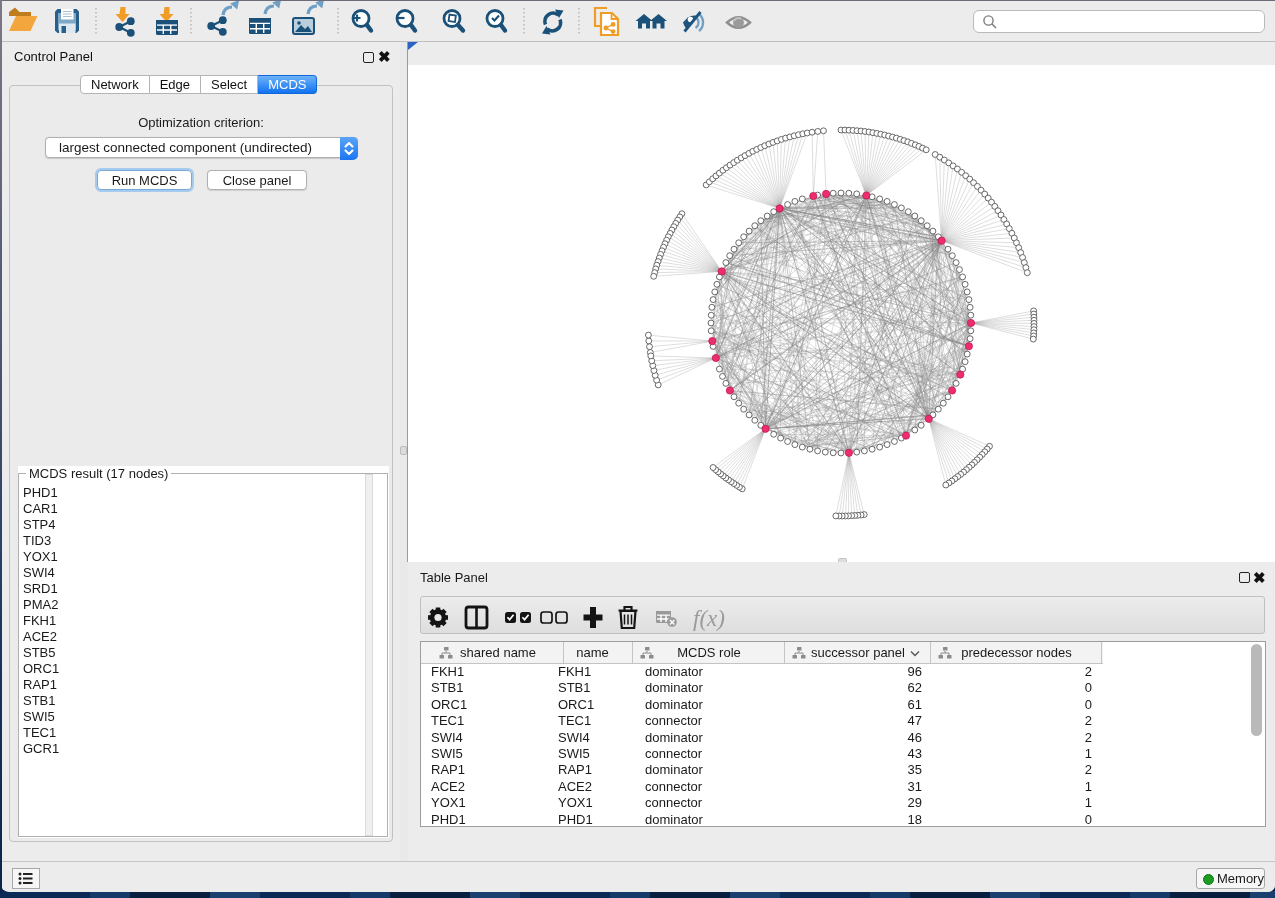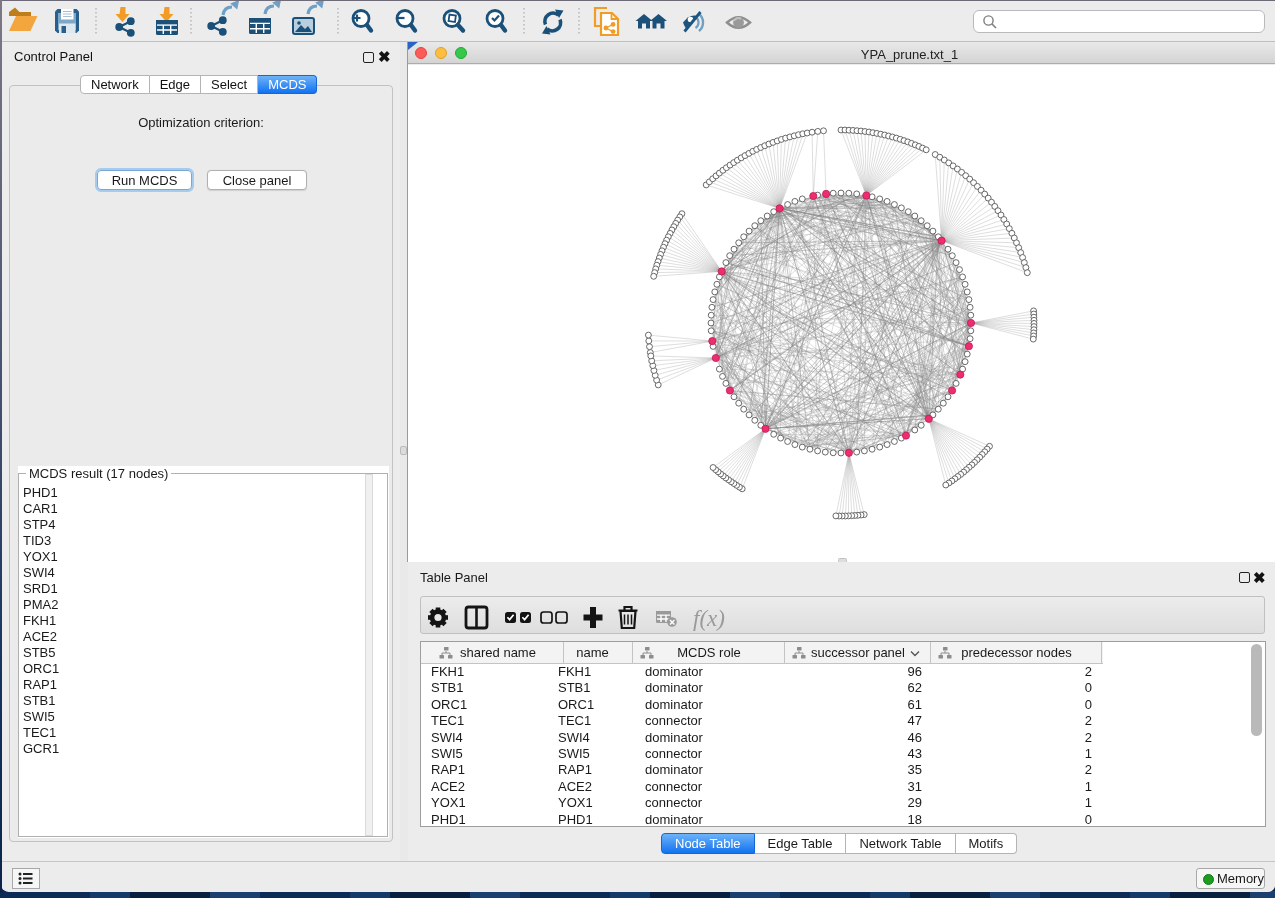--- a/index.html
+++ b/index.html
@@ -197,20 +197,29 @@
  <div class="abs wbtn" style="left:362px;top:51px"></div>
  <div class="abs xbtn" style="left:377px;top:47px">✖</div>
  <div class="abs" id="cppane"></div>
  <div class="abs" id="tabs">
    <div class="tab first">Network</div>
       <div class="tab">Edge</div>
       <div class="tab">Select</div>
       <div class="tab sel last">MCDS</div>
  </div>
  <div class="abs" id="optlabel">Optimization criterion:</div>
+ <div class="abs" id="dd">
+      <span class="txt">largest connected component (undirected)</span>
+   <span class="spin"><svg width="18" height="23" viewBox="0 0 18 23">
+          <g stroke="#fff" stroke-width="2.1" fill="none" stroke-linecap="round" stroke-linejoin="round">
+            <path d="M5.5 9.5L9 6l3.5 3.5"></path>
+            <path d="M5.5 13.5L9 17l3.5-3.5"></path>
+          </g>
+        </svg></span>
+    </div>
  <div class="abs btn" id="runbtn">Run MCDS</div>
  <div class="abs btn" id="closebtn">Close panel</div>
  <div class="abs" id="mcdsbox">
    <div class="leg"></div>
       <div class="legtx">MCDS result (17 nodes)</div>
    <div id="mcdslist">
 <div class="mitem">PHD1</div>
 <div class="mitem">CAR1</div>
 <div class="mitem">STP4</div>
 <div class="mitem">TID3</div>
@@ -229,26 +238,20 @@
 <div class="mitem">GCR1</div>
    </div>
    <div id="mscroll"></div>
  </div>
  <div class="abs" id="vdiv"></div>
  <div class="abs" id="vdivh"></div>
  <div class="abs" id="net">
       <svg width="10" height="8" style="position:absolute;left:0;top:0;z-index:5">
         <path d="M0 0h10L0 8z" fill="#2863c5"></path>
       </svg>
-   <div class="abs" id="nettitle">
-     <span class="tl" style="left:7px;background:#fc5b57;border:0.5px solid #e2463f"></span>
-     <span class="tl" style="left:27px;background:#fdbe41;border:0.5px solid #dfa023"></span>
-     <span class="tl" style="left:47px;background:#35c84b;border:0.5px solid #1eab34"></span>
-     <span class="t">YPA_prune.txt_1</span>
-   </div>
    <div class="abs" id="canvas"></div>
    <div class="abs" id="canvgrab"></div>
  </div>
 <svg width="868" height="497" style="position:absolute;left:407px;top:64px" xmlns="http://www.w3.org/2000/svg">
 <path d="M371.6 143.4L317.9 318.4M371.6 143.4L352.8 155.7M371.6 143.4L305.1 234.6M371.6 143.4L530.3 171.8M371.6 143.4L506.8 151.0M371.6 143.4L486.4 139.5M371.6 143.4L346.8 160.7M371.6 143.4L401.9 384.2M371.6 143.4L335.7 171.8M371.6 143.4L352.8 360.3M371.6 143.4L530.3 344.2M371.6 143.4L306.8 226.9M371.6 143.4L305.1 234.6M371.6 143.4L335.7 171.8M371.6 143.4L479.1 136.4M371.6 143.4L493.4 142.9M371.6 143.4L448.7 387.1M371.6 143.4L341.1 349.9M371.6 143.4L305.1 234.6M371.6 143.4L386.9 379.6M371.6 143.4L464.1 131.8M371.6 143.4L311.4 304.1M371.6 143.4L401.9 384.2M371.6 143.4L535.3 338.2M371.6 143.4L486.4 139.5M371.6 143.4L506.8 365.0M371.6 143.4L352.8 360.3M371.6 143.4L530.3 171.8M371.6 143.4L303.0 258.0M371.6 143.4L409.6 130.1M371.6 143.4L530.3 344.2M371.6 143.4L560.9 234.6M371.6 143.4L530.3 171.8M371.6 143.4L394.3 133.9M371.6 143.4L479.1 136.4M371.6 143.4L560.9 234.6M371.6 143.4L346.8 160.7M371.6 143.4L335.7 171.8M371.6 143.4L559.2 289.1M371.6 143.4L341.1 166.1M371.6 143.4L562.8 250.2M371.6 143.4L562.1 242.3M371.6 143.4L341.1 349.9M371.6 143.4L519.2 160.7M371.6 143.4L308.9 219.3M371.6 143.4L493.4 373.1M371.6 143.4L409.6 385.9M371.6 143.4L559.2 289.1M371.6 143.4L330.7 177.8M371.6 143.4L394.3 382.1M371.6 143.4L544.3 190.7M371.6 143.4L326.0 331.8M371.6 143.4L330.7 338.2M371.6 143.4L562.8 265.8M371.6 143.4L372.6 373.1M371.6 143.4L448.7 128.9M371.6 143.4L321.7 190.7M371.6 143.4L308.9 219.3M371.6 143.4L305.1 281.4M371.6 143.4L493.4 142.9M371.6 143.4L544.3 190.7M371.6 143.4L330.7 177.8M371.6 143.4L493.4 142.9M371.6 143.4L341.1 166.1M371.6 143.4L559.2 289.1M371.6 143.4L530.3 171.8M371.6 143.4L493.4 373.1M371.6 143.4L317.9 318.4M371.6 143.4L562.8 265.8M371.6 143.4L409.6 130.1M405.3 131.0L562.1 273.7M405.3 131.0L562.8 250.2M405.3 131.0L471.7 133.9M405.3 131.0L303.2 265.8M405.3 131.0L524.9 166.1M405.3 131.0L314.5 311.4M405.3 131.0L326.0 184.2M405.3 131.0L341.1 349.9M405.3 131.0L317.9 318.4M405.3 131.0L409.6 385.9M405.3 131.0L506.8 151.0M405.3 131.0L486.4 376.5M405.3 131.0L559.2 289.1M405.3 131.0L524.9 166.1M405.3 131.0L317.9 318.4M405.3 131.0L386.9 379.6M405.3 131.0L486.4 139.5M405.3 131.0L557.1 219.3M405.3 131.0L317.9 197.6M405.3 131.0L493.4 142.9M418.1 128.9L306.8 226.9M418.1 128.9L554.6 211.9M418.1 128.9L548.1 318.4M418.1 128.9L524.9 166.1M418.1 128.9L321.7 190.7M418.1 128.9L479.1 136.4M418.1 128.9L379.6 376.5M418.1 128.9L554.6 211.9M418.1 128.9L479.1 136.4M418.1 128.9L311.4 304.1M418.1 128.9L456.4 385.9M418.1 128.9L554.6 304.1M418.1 128.9L314.5 311.4M418.1 128.9L493.4 373.1M418.1 128.9L386.9 136.4M418.1 128.9L519.2 160.7M418.1 128.9L379.6 139.5M418.1 128.9L506.8 151.0M418.1 128.9L386.9 379.6M418.1 128.9L409.6 385.9M418.1 128.9L519.2 160.7M418.1 128.9L365.7 369.3M458.3 130.5L530.3 344.2M458.3 130.5L365.7 369.3M458.3 130.5L548.1 318.4M458.3 130.5L562.8 265.8M458.3 130.5L486.4 139.5M458.3 130.5L379.6 139.5M458.3 130.5L433.0 388.0M458.3 130.5L456.4 385.9M458.3 130.5L335.7 171.8M458.3 130.5L311.4 211.9M458.3 130.5L352.8 155.7M458.3 130.5L394.3 133.9M458.3 130.5L326.0 331.8M458.3 130.5L409.6 130.1M458.3 130.5L530.3 344.2M458.3 130.5L346.8 355.3M458.3 130.5L321.7 190.7M458.3 130.5L557.1 296.7M458.3 130.5L559.2 289.1M458.3 130.5L346.8 355.3M458.3 130.5L486.4 376.5M458.3 130.5L417.3 387.1M458.3 130.5L513.2 155.7M458.3 130.5L394.3 382.1M458.3 130.5L303.2 250.2M458.3 130.5L352.8 155.7M458.3 130.5L409.6 385.9M458.3 130.5L524.9 166.1M458.3 130.5L314.5 311.4M458.3 130.5L560.9 234.6M458.3 130.5L352.8 155.7M458.3 130.5L544.3 190.7M458.3 130.5L524.9 349.9M458.3 130.5L409.6 130.1M458.3 130.5L493.4 373.1M458.3 130.5L303.0 258.0M458.3 130.5L519.2 160.7M458.3 130.5L448.7 387.1M458.3 130.5L448.7 387.1M458.3 130.5L346.8 160.7M458.3 130.5L326.0 331.8M458.3 130.5L548.1 197.6M458.3 130.5L317.9 318.4M533.6 175.7L448.7 387.1M533.6 175.7L341.1 349.9M533.6 175.7L464.1 131.8M533.6 175.7L394.3 133.9M533.6 175.7L562.1 273.7M533.6 175.7L409.6 130.1M533.6 175.7L401.9 384.2M533.6 175.7L417.3 387.1M533.6 175.7L303.0 258.0M533.6 175.7L346.8 355.3M533.6 175.7L557.1 219.3M533.6 175.7L464.1 384.2M533.6 175.7L303.9 242.3M533.6 175.7L352.8 155.7M533.6 175.7L562.8 265.8M533.6 175.7L551.5 204.6M533.6 175.7L500.3 146.7M533.6 175.7L317.9 197.6M533.6 175.7L500.3 146.7M533.6 175.7L379.6 376.5M533.6 175.7L330.7 177.8M533.6 175.7L330.7 177.8M533.6 175.7L464.1 384.2M533.6 175.7L321.7 190.7M533.6 175.7L409.6 385.9M533.6 175.7L365.7 146.7M533.6 175.7L365.7 146.7M533.6 175.7L305.1 281.4M533.6 175.7L479.1 379.6M533.6 175.7L394.3 382.1M533.6 175.7L425.2 128.2M533.6 175.7L417.3 387.1M533.6 175.7L341.1 349.9M533.6 175.7L530.3 344.2M533.6 175.7L479.1 136.4M533.6 175.7L401.9 384.2M533.6 175.7L464.1 131.8M533.6 175.7L551.5 204.6M533.6 175.7L548.1 318.4M533.6 175.7L303.2 265.8M533.6 175.7L311.4 304.1M533.6 175.7L562.1 273.7M533.6 175.7L513.2 360.3M533.6 175.7L425.2 387.8M533.6 175.7L506.8 365.0M533.6 175.7L359.2 151.0M533.6 175.7L506.8 151.0M533.6 175.7L486.4 139.5M533.6 175.7L321.7 190.7M533.6 175.7L560.9 234.6M533.6 175.7L303.9 242.3M533.6 175.7L352.8 360.3M533.6 175.7L394.3 382.1M533.6 175.7L493.4 142.9M533.6 175.7L352.8 360.3M533.6 175.7L486.4 139.5M533.6 175.7L303.0 258.0M533.6 175.7L326.0 184.2M533.6 175.7L326.0 331.8M313.7 206.4L493.4 142.9M313.7 206.4L559.2 226.9M313.7 206.4L326.0 184.2M313.7 206.4L433.0 388.0M313.7 206.4L500.3 146.7M313.7 206.4L530.3 171.8M313.7 206.4L303.2 265.8M313.7 206.4L464.1 384.2M313.7 206.4L479.1 136.4M313.7 206.4L401.9 384.2M313.7 206.4L365.7 146.7M313.7 206.4L372.6 373.1M313.7 206.4L372.6 373.1M313.7 206.4L479.1 379.6M313.7 206.4L506.8 151.0M313.7 206.4L479.1 379.6M313.7 206.4L540.0 331.8M313.7 206.4L448.7 128.9M313.7 206.4L341.1 166.1M313.7 206.4L341.1 166.1M313.7 206.4L305.1 281.4M313.7 206.4L524.9 349.9M313.7 206.4L562.8 250.2M313.7 206.4L530.3 344.2M313.7 206.4L540.0 331.8M313.7 206.4L486.4 376.5M313.7 206.4L311.4 304.1M313.7 206.4L314.5 311.4M313.7 206.4L341.1 166.1M313.7 206.4L548.1 318.4M313.7 206.4L560.9 234.6M313.7 206.4L346.8 160.7M313.7 206.4L506.8 151.0M313.7 206.4L448.7 128.9M313.7 206.4L448.7 128.9M313.7 206.4L409.6 385.9M313.7 206.4L506.8 365.0M313.7 206.4L379.6 139.5M313.7 206.4L530.3 344.2M563.0 258.0L440.8 128.2M563.0 258.0L530.3 171.8M563.0 258.0L486.4 376.5M563.0 258.0L506.8 151.0M563.0 258.0L326.0 184.2M563.0 258.0L513.2 360.3M563.0 258.0L394.3 382.1M563.0 258.0L341.1 166.1M563.0 258.0L311.4 211.9M563.0 258.0L311.4 304.1M563.0 258.0L401.9 384.2M563.0 258.0L303.2 250.2M563.0 258.0L335.7 171.8M563.0 258.0L500.3 146.7M563.0 258.0L425.2 128.2M563.0 258.0L540.0 331.8M563.0 258.0L464.1 384.2M563.0 258.0L471.7 382.1M563.0 258.0L479.1 136.4M563.0 258.0L548.1 318.4M563.0 258.0L317.9 197.6M563.0 258.0L425.2 128.2M563.0 258.0L559.2 289.1M563.0 258.0L303.0 258.0M563.0 258.0L557.1 296.7M563.0 258.0L519.2 160.7M563.0 258.0L493.4 373.1M563.0 258.0L540.0 184.2M563.0 258.0L530.3 344.2M563.0 258.0L386.9 379.6M563.0 258.0L305.1 281.4M563.0 258.0L464.1 384.2M563.0 258.0L394.3 133.9M563.0 258.0L448.7 128.9M563.0 258.0L544.3 190.7M563.0 258.0L479.1 136.4M563.0 258.0L317.9 197.6M563.0 258.0L365.7 369.3M560.9 281.2L401.9 384.2M560.9 281.2L317.9 197.6M560.9 281.2L554.6 211.9M560.9 281.2L317.9 197.6M560.9 281.2L311.4 211.9M560.9 281.2L365.7 369.3M560.9 281.2L471.7 382.1M560.9 281.2L448.7 387.1M560.9 281.2L417.3 387.1M560.9 281.2L409.6 130.1M560.9 281.2L317.9 197.6M560.9 281.2L433.0 388.0M560.9 281.2L330.7 177.8M560.9 281.2L440.8 128.2M560.9 281.2L321.7 190.7M560.9 281.2L346.8 355.3M560.9 281.2L321.7 190.7M560.9 281.2L500.3 146.7M560.9 281.2L548.1 318.4M560.9 281.2L359.2 151.0M560.9 281.2L379.6 376.5M560.9 281.2L506.8 151.0M304.3 276.1L365.7 369.3M304.3 276.1L346.8 355.3M304.3 276.1L308.9 219.3M304.3 276.1L330.7 338.2M304.3 276.1L330.7 177.8M304.3 276.1L535.3 338.2M304.3 276.1L365.7 369.3M304.3 276.1L379.6 376.5M304.3 276.1L425.2 387.8M304.3 276.1L554.6 211.9M304.3 276.1L519.2 160.7M304.3 276.1L471.7 133.9M304.3 276.1L554.6 211.9M304.3 276.1L500.3 146.7M304.3 276.1L519.2 160.7M304.3 276.1L554.6 304.1M304.3 276.1L365.7 146.7M307.8 293.0L548.1 197.6M307.8 293.0L493.4 373.1M307.8 293.0L554.6 211.9M307.8 293.0L326.0 184.2M307.8 293.0L303.2 250.2M307.8 293.0L493.4 373.1M307.8 293.0L330.7 338.2M307.8 293.0L379.6 376.5M307.8 293.0L341.1 166.1M307.8 293.0L326.0 184.2M307.8 293.0L409.6 385.9M307.8 293.0L479.1 136.4M307.8 293.0L448.7 387.1M307.8 293.0L519.2 160.7M307.8 293.0L365.7 146.7M307.8 293.0L562.1 242.3M307.8 293.0L321.7 190.7M307.8 293.0L506.8 151.0M307.8 293.0L562.1 273.7M307.8 293.0L540.0 184.2M307.8 293.0L409.6 130.1M307.8 293.0L513.2 360.3M307.8 293.0L401.9 384.2M307.8 293.0L548.1 197.6M307.8 293.0L335.7 344.2M552.3 309.6L311.4 304.1M552.3 309.6L417.3 387.1M552.3 309.6L303.2 250.2M552.3 309.6L303.2 265.8M552.3 309.6L394.3 382.1M552.3 309.6L548.1 197.6M552.3 309.6L305.1 281.4M552.3 309.6L346.8 160.7M552.3 309.6L379.6 139.5M552.3 309.6L519.2 160.7M552.3 309.6L352.8 155.7M552.3 309.6L346.8 160.7M552.3 309.6L394.3 382.1M552.3 309.6L394.3 133.9M552.3 309.6L524.9 166.1M552.3 309.6L540.0 184.2M552.3 309.6L341.1 349.9M552.3 309.6L471.7 133.9M552.3 309.6L560.9 234.6M552.3 309.6L471.7 133.9M552.3 309.6L317.9 318.4M552.3 309.6L519.2 160.7M321.9 325.5L448.7 387.1M321.9 325.5L464.1 384.2M321.9 325.5L513.2 155.7M321.9 325.5L311.4 211.9M321.9 325.5L335.7 171.8M321.9 325.5L530.3 344.2M321.9 325.5L530.3 171.8M321.9 325.5L308.9 219.3M321.9 325.5L303.0 258.0M321.9 325.5L559.2 226.9M321.9 325.5L365.7 146.7M321.9 325.5L519.2 160.7M321.9 325.5L409.6 130.1M321.9 325.5L513.2 360.3M321.9 325.5L394.3 382.1M321.9 325.5L530.3 344.2M321.9 325.5L386.9 379.6M321.9 325.5L303.2 250.2M544.1 325.5L352.8 155.7M544.1 325.5L326.0 184.2M544.1 325.5L394.3 133.9M544.1 325.5L401.9 384.2M544.1 325.5L306.8 226.9M544.1 325.5L562.1 273.7M544.1 325.5L365.7 369.3M544.1 325.5L394.3 382.1M544.1 325.5L386.9 136.4M544.1 325.5L524.9 349.9M544.1 325.5L365.7 146.7M544.1 325.5L308.9 219.3M544.1 325.5L551.5 204.6M544.1 325.5L562.8 265.8M544.1 325.5L308.9 219.3M544.1 325.5L562.8 250.2M544.1 325.5L471.7 133.9M544.1 325.5L506.8 151.0M544.1 325.5L303.2 265.8M544.1 325.5L346.8 160.7M544.1 325.5L562.8 250.2M544.1 325.5L386.9 379.6M520.8 353.8L540.0 331.8M520.8 353.8L330.7 338.2M520.8 353.8L394.3 133.9M520.8 353.8L500.3 146.7M520.8 353.8L409.6 130.1M520.8 353.8L433.0 128.0M520.8 353.8L540.0 331.8M520.8 353.8L305.1 234.6M520.8 353.8L433.0 128.0M520.8 353.8L559.2 226.9M520.8 353.8L540.0 331.8M520.8 353.8L303.2 265.8M520.8 353.8L506.8 151.0M520.8 353.8L524.9 166.1M520.8 353.8L409.6 130.1M520.8 353.8L346.8 160.7M520.8 353.8L559.2 289.1M520.8 353.8L306.8 226.9M520.8 353.8L479.1 379.6M520.8 353.8L486.4 139.5M520.8 353.8L464.1 131.8M520.8 353.8L493.4 373.1M520.8 353.8L562.1 242.3M520.8 353.8L551.5 204.6M520.8 353.8L493.4 142.9M520.8 353.8L486.4 139.5M520.8 353.8L305.1 234.6M520.8 353.8L305.1 281.4M520.8 353.8L448.7 128.9M520.8 353.8L548.1 318.4M520.8 353.8L559.2 226.9M520.8 353.8L530.3 171.8M520.8 353.8L321.7 190.7M520.8 353.8L530.3 171.8M357.5 363.8L562.1 242.3M357.5 363.8L314.5 311.4M357.5 363.8L433.0 388.0M357.5 363.8L548.1 318.4M357.5 363.8L409.6 385.9M357.5 363.8L559.2 226.9M357.5 363.8L305.1 234.6M357.5 363.8L352.8 155.7M357.5 363.8L519.2 160.7M357.5 363.8L433.0 128.0M357.5 363.8L519.2 160.7M357.5 363.8L306.8 226.9M357.5 363.8L346.8 160.7M357.5 363.8L524.9 349.9M357.5 363.8L562.1 242.3M357.5 363.8L554.6 211.9M357.5 363.8L524.9 349.9M357.5 363.8L341.1 349.9M357.5 363.8L433.0 388.0M357.5 363.8L352.8 155.7M357.5 363.8L557.1 296.7M357.5 363.8L448.7 128.9M357.5 363.8L513.2 155.7M357.5 363.8L308.9 219.3M357.5 363.8L524.9 349.9M357.5 363.8L303.0 258.0M357.5 363.8L425.2 387.8M357.5 363.8L409.6 385.9M357.5 363.8L303.2 265.8M357.5 363.8L464.1 131.8M357.5 363.8L562.8 265.8M357.5 363.8L524.9 349.9M357.5 363.8L321.7 190.7M357.5 363.8L303.2 265.8M357.5 363.8L559.2 226.9M357.5 363.8L330.7 338.2M357.5 363.8L554.6 211.9M357.5 363.8L305.1 281.4M357.5 363.8L359.2 151.0M357.5 363.8L548.1 197.6M357.5 363.8L448.7 387.1M498.0 370.6L551.5 204.6M498.0 370.6L303.2 265.8M498.0 370.6L540.0 331.8M498.0 370.6L557.1 219.3M498.0 370.6L548.1 318.4M498.0 370.6L544.3 190.7M498.0 370.6L394.3 382.1M498.0 370.6L365.7 146.7M498.0 370.6L448.7 128.9M498.0 370.6L535.3 338.2M498.0 370.6L303.2 265.8M498.0 370.6L559.2 289.1M498.0 370.6L433.0 128.0M498.0 370.6L335.7 344.2M498.0 370.6L379.6 376.5M498.0 370.6L548.1 197.6M498.0 370.6L548.1 318.4M498.0 370.6L394.3 382.1M498.0 370.6L303.0 258.0M498.0 370.6L548.1 197.6M498.0 370.6L540.0 184.2M498.0 370.6L471.7 133.9M498.0 370.6L524.9 349.9M498.0 370.6L365.7 369.3M498.0 370.6L341.1 349.9M498.0 370.6L311.4 304.1M498.0 370.6L557.1 219.3M440.9 387.8L513.2 360.3M440.9 387.8L513.2 360.3M440.9 387.8L479.1 136.4M440.9 387.8L479.1 379.6M440.9 387.8L425.2 128.2M440.9 387.8L305.1 281.4M440.9 387.8L330.7 177.8M440.9 387.8L540.0 184.2M440.9 387.8L305.1 281.4M440.9 387.8L317.9 318.4M440.9 387.8L330.7 338.2M440.9 387.8L559.2 226.9M440.9 387.8L335.7 171.8M440.9 387.8L500.3 146.7M440.9 387.8L551.5 204.6M440.9 387.8L486.4 139.5M440.9 387.8L464.1 131.8M440.9 387.8L386.9 136.4M440.9 387.8L305.1 234.6M440.9 387.8L308.9 219.3M440.9 387.8L506.8 151.0M440.9 387.8L479.1 379.6M440.9 387.8L335.7 344.2M440.9 387.8L326.0 184.2M440.9 387.8L493.4 373.1M440.9 387.8L535.3 338.2M440.9 387.8L326.0 331.8M440.9 387.8L372.6 373.1M440.9 387.8L448.7 128.9M440.9 387.8L557.1 296.7M440.9 387.8L548.1 318.4M440.9 387.8L506.8 151.0M440.9 387.8L386.9 136.4M440.9 387.8L311.4 304.1M440.9 387.8L303.0 258.0M346.8 160.7L530.3 344.2M486.4 139.5L433.0 128.0M425.2 387.8L486.4 376.5M311.4 211.9L386.9 379.6M506.8 151.0L359.2 151.0M493.4 373.1L379.6 139.5M486.4 376.5L303.2 265.8M346.8 355.3L554.6 211.9M513.2 360.3L335.7 344.2M448.7 387.1L530.3 344.2M394.3 382.1L506.8 365.0M409.6 130.1L479.1 379.6M506.8 365.0L519.2 160.7M506.8 151.0L317.9 318.4M530.3 171.8L425.2 387.8M464.1 384.2L326.0 331.8M500.3 146.7L530.3 171.8M513.2 360.3L326.0 184.2M540.0 184.2L500.3 146.7M524.9 166.1L559.2 226.9M554.6 211.9L401.9 384.2M330.7 177.8L379.6 139.5M394.3 133.9L493.4 142.9M557.1 296.7L394.3 133.9M479.1 136.4L321.7 190.7M559.2 226.9L401.9 384.2M486.4 376.5L535.3 338.2M317.9 197.6L471.7 133.9M535.3 338.2L557.1 296.7M365.7 369.3L303.9 242.3M372.6 373.1L559.2 289.1M471.7 382.1L303.0 258.0M562.8 250.2L548.1 197.6M557.1 296.7L535.3 338.2M341.1 349.9L486.4 139.5M464.1 384.2L486.4 139.5M524.9 166.1L524.9 349.9M464.1 384.2L305.1 234.6M557.1 296.7L560.9 234.6M303.2 265.8L548.1 318.4M425.2 128.2L486.4 376.5M365.7 146.7L330.7 338.2M409.6 385.9L305.1 234.6M554.6 304.1L352.8 360.3M379.6 376.5L305.1 281.4M305.1 234.6L330.7 177.8M314.5 311.4L530.3 344.2M379.6 139.5L486.4 376.5M440.8 128.2L311.4 211.9M519.2 160.7L559.2 289.1M557.1 219.3L479.1 136.4M493.4 373.1L557.1 219.3M560.9 234.6L559.2 289.1M530.3 171.8L535.3 338.2M513.2 155.7L330.7 177.8M479.1 379.6L303.9 242.3M401.9 384.2L311.4 211.9" stroke="#8d8d8d" stroke-width="0.7" opacity="0.4" fill="none"></path>
 <path d="M371.6 143.4L533.6 175.7M371.6 143.4L563.0 258.0M371.6 143.4L520.8 353.8M371.6 143.4L357.5 363.8M371.6 143.4L440.9 387.8M458.3 130.5L357.5 363.8M533.6 175.7L357.5 363.8M533.6 175.7L440.9 387.8M313.7 206.4L520.8 353.8M313.7 206.4L440.9 387.8M563.0 258.0L357.5 363.8M371.6 143.4L313.7 206.4M458.3 130.5L520.8 353.8M533.6 175.7L307.8 293.0M520.8 353.8L357.5 363.8M371.6 143.4L307.8 293.0M313.7 206.4L560.9 281.2M418.1 128.9L520.8 353.8M405.3 131.0L498.0 370.6M533.6 175.7L321.9 325.5" stroke="#777" stroke-width="1.1" opacity="0.5" fill="none"></path>
 <path d="M371.6 143.4L298.2 119.9M371.6 143.4L301.4 116.8M371.6 143.4L304.7 113.8M371.6 143.4L308.0 110.9M371.6 143.4L311.4 108.1M371.6 143.4L314.9 105.3M371.6 143.4L318.4 102.7M371.6 143.4L322.0 100.1M371.6 143.4L325.7 97.6M371.6 143.4L329.4 95.2M371.6 143.4L333.2 92.8M371.6 143.4L337.0 90.6M371.6 143.4L340.9 88.4M371.6 143.4L344.8 86.3M371.6 143.4L348.7 84.4M371.6 143.4L352.8 82.5M371.6 143.4L356.8 80.7M371.6 143.4L360.9 79.0M371.6 143.4L365.0 77.4M371.6 143.4L369.2 75.9M371.6 143.4L373.4 74.4M371.6 143.4L377.6 73.1M371.6 143.4L381.9 71.9M371.6 143.4L386.2 70.8M371.6 143.4L390.5 69.7M371.6 143.4L394.8 68.8M371.6 143.4L399.2 68.0M405.3 131.0L404.1 67.2M405.3 131.0L409.8 66.4M418.1 128.9L415.5 65.8M458.3 130.5L433.0 65.0M458.3 130.5L437.0 65.0M458.3 130.5L441.0 65.2M458.3 130.5L445.0 65.4M458.3 130.5L449.0 65.7M458.3 130.5L453.0 66.0M458.3 130.5L457.0 66.5M458.3 130.5L461.0 67.0M458.3 130.5L464.9 67.7M458.3 130.5L468.9 68.4M458.3 130.5L472.8 69.2M458.3 130.5L476.7 70.0M458.3 130.5L480.6 71.0M458.3 130.5L484.5 72.0M458.3 130.5L488.4 73.1M458.3 130.5L492.2 74.3M458.3 130.5L496.0 75.6M458.3 130.5L499.8 76.9M458.3 130.5L503.5 78.4M458.3 130.5L507.3 79.9M458.3 130.5L510.9 81.4M458.3 130.5L514.6 83.1M458.3 130.5L518.2 84.8M533.6 175.7L527.2 89.5M533.6 175.7L531.8 92.2M533.6 175.7L536.3 95.0M533.6 175.7L540.7 97.9M533.6 175.7L545.1 100.9M533.6 175.7L549.4 104.0M533.6 175.7L553.6 107.3M533.6 175.7L557.7 110.7M533.6 175.7L561.7 114.1M533.6 175.7L565.6 117.7M533.6 175.7L569.4 121.4M533.6 175.7L573.1 125.2M533.6 175.7L576.7 129.1M533.6 175.7L580.2 133.1M533.6 175.7L583.5 137.2M533.6 175.7L586.8 141.4M533.6 175.7L590.0 145.7M533.6 175.7L593.0 150.0M533.6 175.7L595.9 154.5M533.6 175.7L598.7 159.0M533.6 175.7L601.3 163.6M533.6 175.7L603.9 168.3M533.6 175.7L606.3 173.0M533.6 175.7L608.5 177.8M533.6 175.7L610.7 182.7M533.6 175.7L612.7 187.6M533.6 175.7L614.6 192.5M533.6 175.7L616.3 197.6M533.6 175.7L617.9 202.6M533.6 175.7L619.3 207.7M313.7 206.4L273.9 148.7M313.7 206.4L271.8 151.9M313.7 206.4L269.7 155.1M313.7 206.4L267.7 158.4M313.7 206.4L265.8 161.7M313.7 206.4L263.9 165.0M313.7 206.4L262.1 168.4M313.7 206.4L260.3 171.8M313.7 206.4L258.6 175.2M313.7 206.4L257.0 178.7M313.7 206.4L255.5 182.2M313.7 206.4L254.0 185.8M313.7 206.4L252.6 189.4M313.7 206.4L251.3 193.0M313.7 206.4L250.0 196.6M313.7 206.4L248.8 200.2M313.7 206.4L247.7 203.9M313.7 206.4L246.7 207.6M313.7 206.4L245.7 211.3M563.0 258.0L625.6 245.9M563.0 258.0L625.8 249.0M563.0 258.0L625.9 252.2M563.0 258.0L626.0 255.3M563.0 258.0L626.0 258.4M563.0 258.0L626.0 261.6M563.0 258.0L625.9 264.7M563.0 258.0L625.7 267.9M563.0 258.0L625.6 271.0M563.0 258.0L625.3 274.1M304.3 276.1L242.3 287.5M304.3 276.1L241.5 281.7M304.3 276.1L240.8 275.9M304.3 276.1L240.4 270.1M307.8 293.0L250.2 319.9M307.8 293.0L248.6 315.1M307.8 293.0L247.2 310.3M307.8 293.0L245.9 305.5M307.8 293.0L244.8 300.6M307.8 293.0L243.7 295.8M307.8 293.0L242.8 290.9M520.8 353.8L581.5 381.3M520.8 353.8L579.1 384.1M520.8 353.8L576.7 386.8M520.8 353.8L574.2 389.5M520.8 353.8L571.7 392.2M520.8 353.8L569.1 394.8M520.8 353.8L566.5 397.4M520.8 353.8L563.9 399.9M520.8 353.8L561.1 402.3M520.8 353.8L558.4 404.7M520.8 353.8L555.6 407.1M520.8 353.8L552.7 409.4M520.8 353.8L549.8 411.6M520.8 353.8L546.9 413.8M520.8 353.8L543.9 416.0M520.8 353.8L540.9 418.0M520.8 353.8L537.8 420.0M357.5 363.8L334.2 423.8M357.5 363.8L331.4 422.1M357.5 363.8L328.6 420.3M357.5 363.8L325.9 418.5M357.5 363.8L323.2 416.7M357.5 363.8L320.5 414.8M357.5 363.8L317.8 412.9M357.5 363.8L315.2 410.9M357.5 363.8L312.6 408.9M357.5 363.8L310.1 406.8M357.5 363.8L307.6 404.7M357.5 363.8L305.1 402.5M440.9 387.8L456.2 449.6M440.9 387.8L453.1 450.0M440.9 387.8L449.9 450.3M440.9 387.8L446.8 450.5M440.9 387.8L443.7 450.7M440.9 387.8L440.5 450.9M440.9 387.8L437.4 451.0M440.9 387.8L434.2 451.0M440.9 387.8L431.1 451.0M440.9 387.8L427.9 450.9" stroke="#999" stroke-width="0.6" opacity="0.55" fill="none"></path>
 <circle cx="303.0" cy="258.0" r="2.95" fill="#fff" stroke="#595959" stroke-width="0.9"></circle>
 <circle cx="303.2" cy="250.2" r="2.95" fill="#fff" stroke="#595959" stroke-width="0.9"></circle>
 <circle cx="303.9" cy="242.3" r="2.95" fill="#fff" stroke="#595959" stroke-width="0.9"></circle>
@@ -662,22 +665,20 @@
             <span class="c2">PHD1</span>
             <span class="c3">dominator</span>
             <span class="c4">18</span>
             <span class="c5">0</span>
           </div>
      </div>
      <div id="tscroll">
           <div class="thumb"></div>
         </div>
    </div>
-   <div class="abs" id="btabs"><div class="btab first sel">Node Table</div><div class="btab">Edge Table</div><div class="btab">Network Table</div><div class="btab last">Motifs</div>
-   </div>
  </div>
  <div class="abs" id="status">
    <div class="abs" id="listbtn"><svg width="26" height="19" viewBox="0 0 26 19">
           <g fill="#222">
             <circle cx="7" cy="5" r="1.5"></circle>
             <circle cx="7" cy="9.5" r="1.5"></circle>
             <circle cx="7" cy="14" r="1.5"></circle>
             <path d="M10 4h9.5v2H10zM10 8.5h9.5v2H10zM10 13h9.5v2H10z"></path>
           </g>
         </svg></div>

